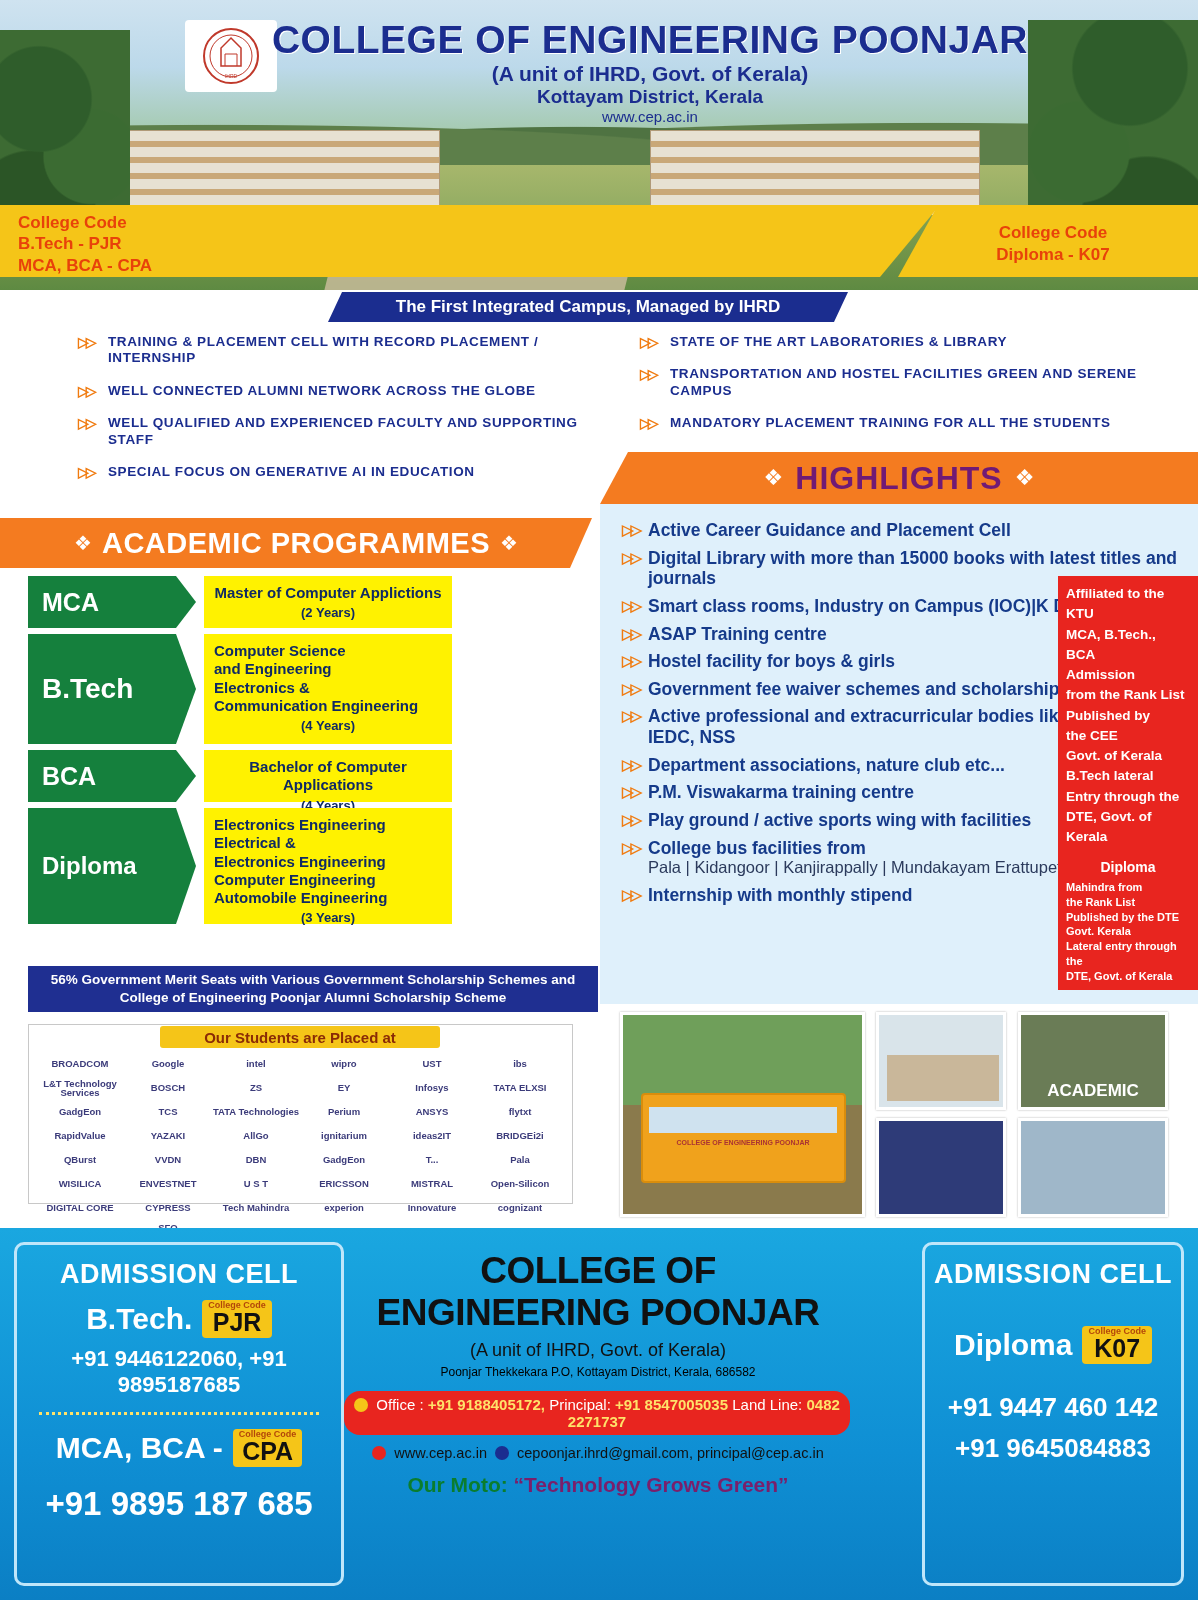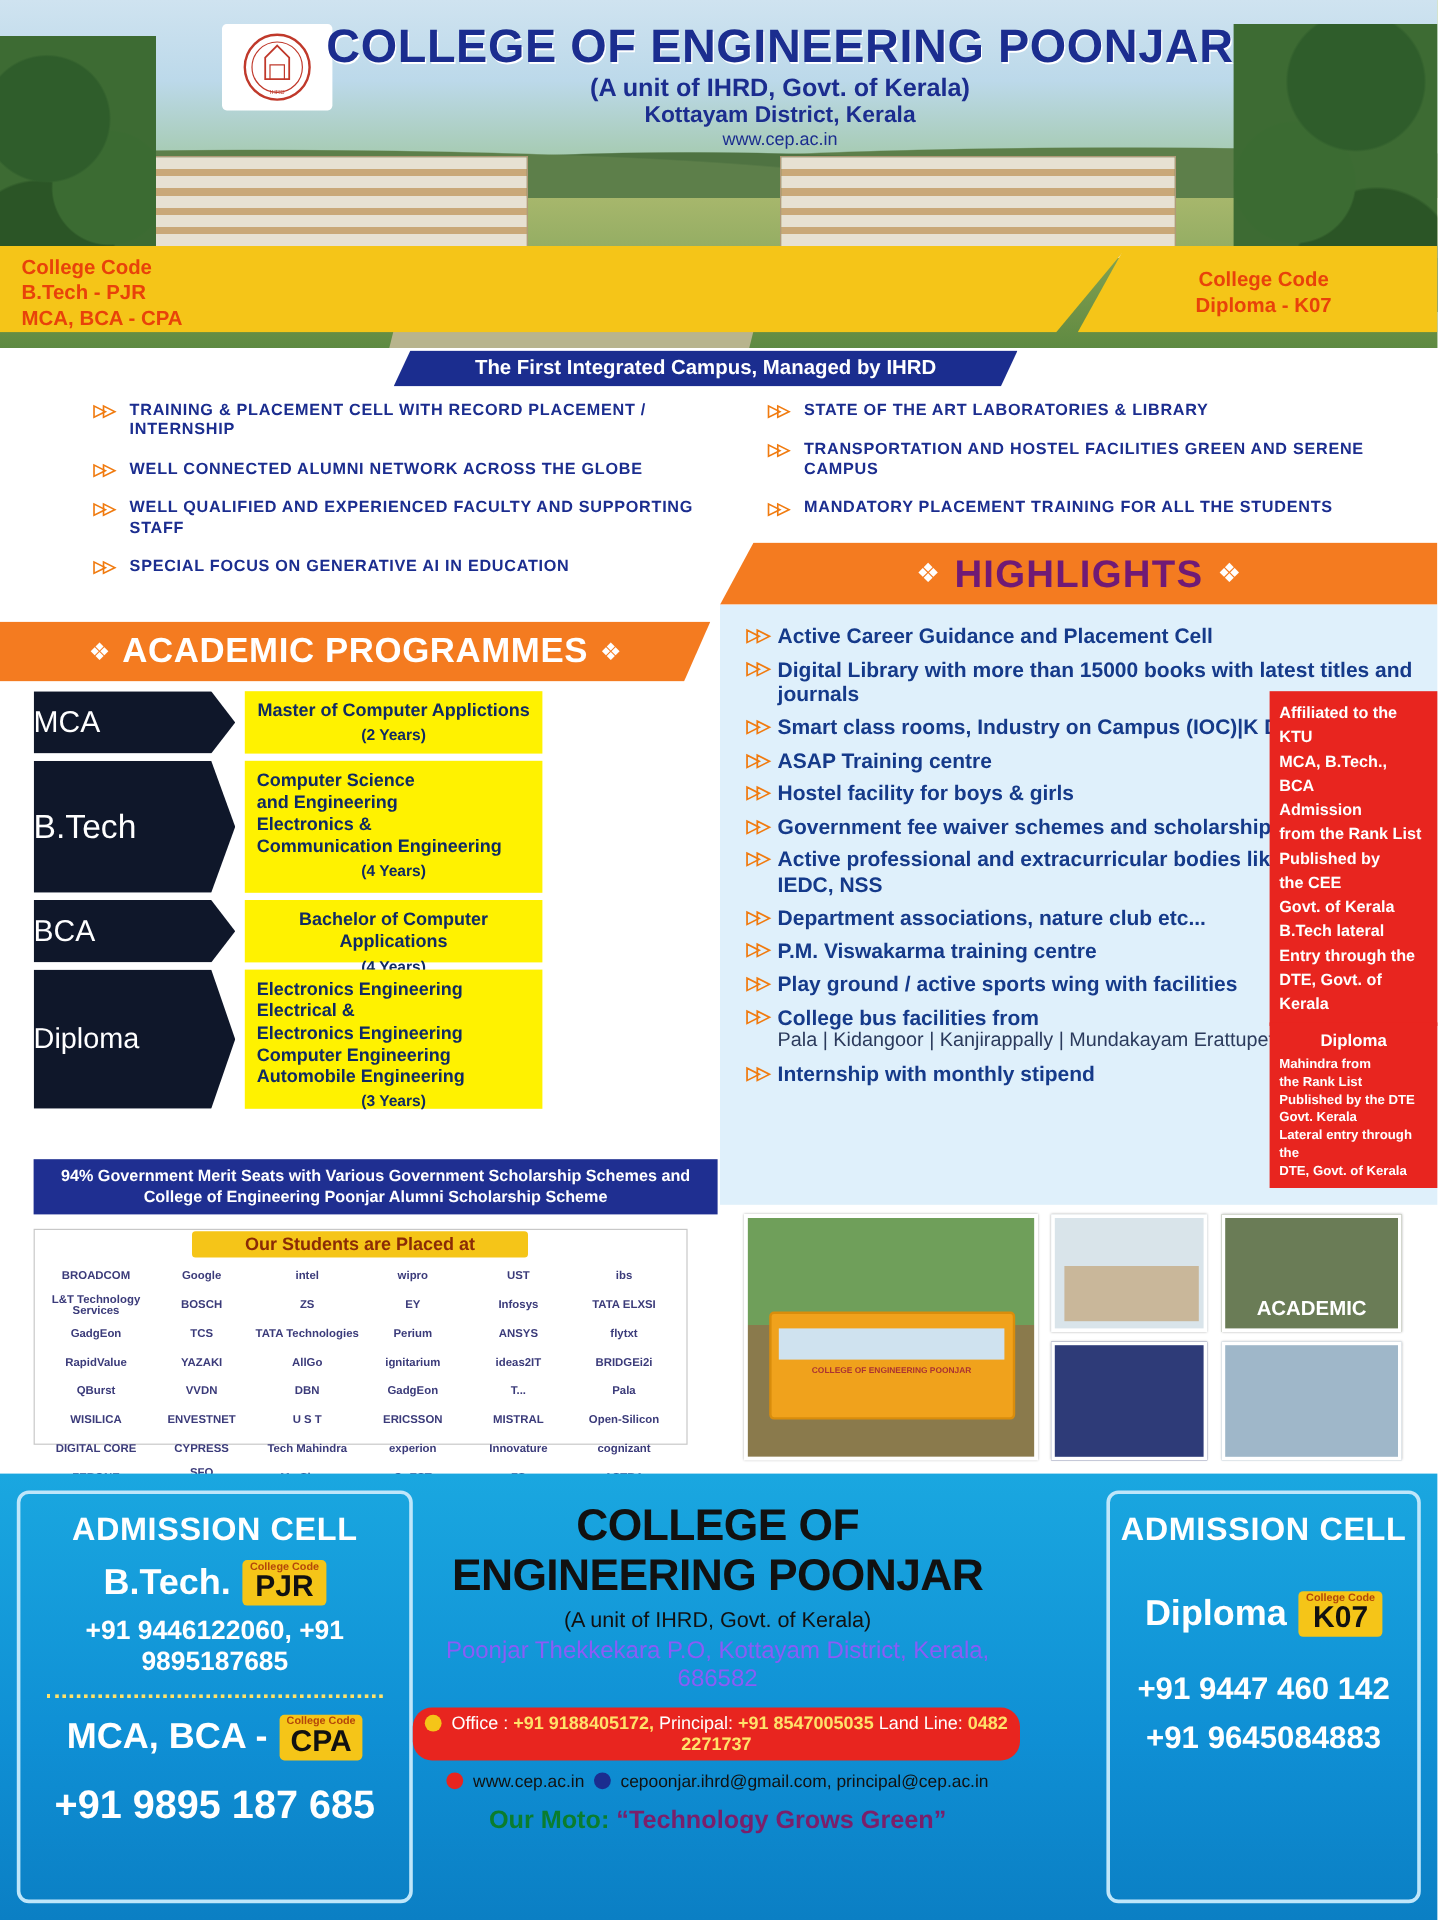--- a/index.html
+++ b/index.html
@@ -139,22 +139,22 @@
     clip-path: polygon(0 0, 592px 0, 570px 50px, 0 50px);
     display:flex; align-items:center; justify-content:center;
   }
   .ap-title { font-size:29px; font-weight:bold; color:#fff; letter-spacing:0.5px; }
   .ap-orn { color:#fff; font-size:20px; padding:0 10px; }
 
   .ap-table { position:absolute; top:576px; left:28px; width:570px; }
   .ap-row { position:relative; margin-bottom:6px; }
   .tag {
     position:absolute; left:0; top:0; height:100%; width:168px;
-    background:#0f172a; color:#fff; font-weight:normal;
-    display:flex; align-items:center; 
+    background:#15803d; color:#fff; font-weight:bold;
+    display:flex; align-items:center; padding-left:14px;
     clip-path: polygon(0 0, 148px 0, 168px 50%, 148px 100%, 0 100%);
   }
   .tag.mca { font-size:25px; }
   .tag.btech { font-size:28px; }
   .tag.bca { font-size:25px; }
   .tag.diploma { font-size:24px; }
   .yellow {
     margin-left:176px; margin-right:146px;
     background:#fff200; padding:8px 10px;
     font-size:15px; font-weight:bold; color:#102a63; line-height:1.22;
@@ -228,21 +228,21 @@
   .cc-badge .cc-l { display:block; font-size:9px; color:#b3470a; font-weight:bold; }
   .cc-badge .cc-v { display:block; font-size:25px; color:#111; font-weight:bold; }
   .adm-row { display:flex; align-items:center; justify-content:center; gap:10px; margin-top:10px; }
   .adm-prog { color:#fff; font-size:30px; font-weight:bold; }
   .adm-phone { text-align:center; color:#fff; font-size:22px; font-weight:bold; margin-top:8px; }
   .dotted { border-top:3px dotted #ffe26a; margin:14px 22px; }
 
   .foot-center { position:absolute; top:1250px; left:358px; width:480px; text-align:center; }
   .fc-title { font-size:37px; font-weight:bold; color:#111; letter-spacing:-0.5px; }
   .fc-sub { font-size:18px; color:#111; margin-top:6px; }
-  .fc-addr { font-size:20px; color:#8b5cf6; margin-top:4px; }
+  .fc-addr { font-size:12px; color:#000000; margin-top:4px; }
   .fc-pill {
     margin:12px auto 0; width:506px; background:#e8251f; border-radius:16px;
     color:#fff; font-size:15px; padding:5px 10px; position:relative; left:-14px;
   }
   .fc-pill b { color:#ffe26a; }
   .fc-mail { font-size:14.5px; color:#111; margin-top:10px; }
   .fc-moto { margin-top:12px; font-size:21px; font-weight:bold; color:#7a1f6b; }
   .fc-moto .g { color:#0a7d2e; }
   .ic { display:inline-block; width:14px; height:14px; border-radius:50%; margin-right:4px; vertical-align:-2px;}
   .ic.o { background:#f5c518; } .ic.b { background:#1b2d8f; } .ic.r { background:#e8251f; }
@@ -398,21 +398,21 @@
   <div class="ap-red2">
     <span class="hdr">Diploma</span>
     <div>Mahindra from</div>
     <div>the Rank List</div>
     <div>Published by the DTE</div>
     <div>Govt. Kerala</div>
     <div>Lateral entry through the</div>
     <div>DTE, Govt. of Kerala</div>
   </div>
 
-  <div class="merit">94% Government Merit Seats with Various Government Scholarship Schemes and College of Engineering Poonjar Alumni Scholarship Scheme</div>
+  <div class="merit">56% Government Merit Seats with Various Government Scholarship Schemes and College of Engineering Poonjar Alumni Scholarship Scheme</div>
 
   <div class="placed-box"></div>
   <div class="placed-title">Our Students are Placed at</div>
   <div class="logo-grid">
     <span>BROADCOM</span>
     <span>Google</span>
     <span>intel</span>
     <span>wipro</span>
     <span>UST</span>
     <span>ibs</span>

